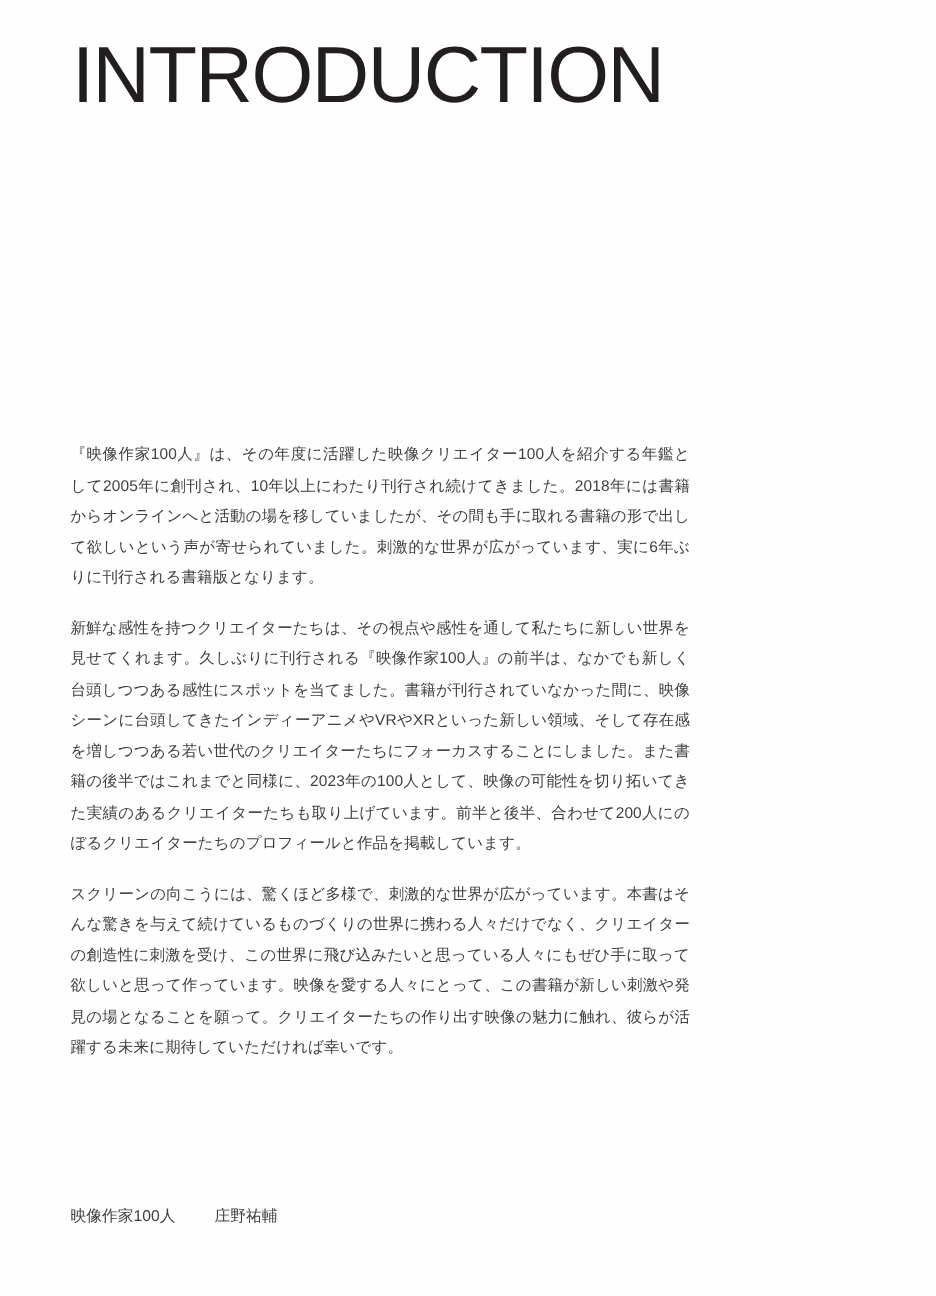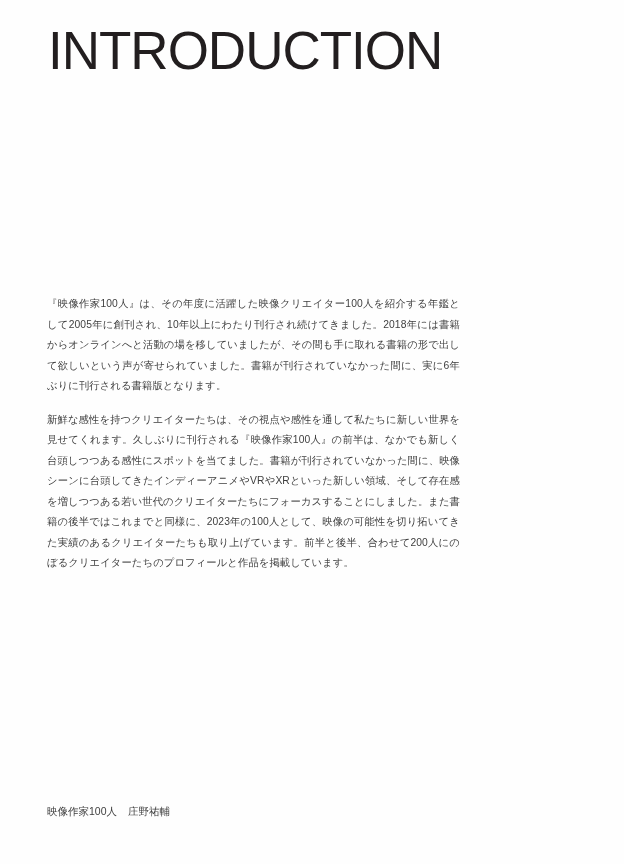--- a/index.html
+++ b/index.html
@@ -44,32 +44,33 @@
   .footer-line {
     position: absolute;
     left: 47px;
     top: 804px;
     color: #3e3e3e;
     font-size: 10.5px;
     line-height: 14px;
     white-space: nowrap;
   }
   .footer-line .author {
-    margin-left: 11px;
+    margin-left: 26px;
   }
 </style>
 </head>
 <body>
 
 <div class="page">
 
   <h1 class="headline">INTRODUCTION</h1>
 
   <section class="body-text">
-    <p>『映像作家100人』は、その年度に活躍した映像クリエイター100人を紹介する年鑑として2005年に創刊され、10年以上にわたり刊行され続けてきました。2018年には書籍からオンラインへと活動の場を移していましたが、その間も手に取れる書籍の形で出して欲しいという声が寄せられていました。書籍が刊行されていなかった間に、実に6年ぶりに刊行される書籍版となります。</p>
+    <p>『映像作家100人』は、その年度に活躍した映像クリエイター100人を紹介する年鑑として2005年に創刊され、10年以上にわたり刊行され続けてきました。2018年には書籍からオンラインへと活動の場を移していましたが、その間も手に取れる書籍の形で出して欲しいという声が寄せられていました。刺激的な世界が広がっています、実に6年ぶりに刊行される書籍版となります。</p>
     <p>新鮮な感性を持つクリエイターたちは、その視点や感性を通して私たちに新しい世界を見せてくれます。久しぶりに刊行される『映像作家100人』の前半は、なかでも新しく台頭しつつある感性にスポットを当てました。書籍が刊行されていなかった間に、映像シーンに台頭してきたインディーアニメやVRやXRといった新しい領域、そして存在感を増しつつある若い世代のクリエイターたちにフォーカスすることにしました。また書籍の後半ではこれまでと同様に、2023年の100人として、映像の可能性を切り拓いてきた実績のあるクリエイターたちも取り上げています。前半と後半、合わせて200人にのぼるクリエイターたちのプロフィールと作品を掲載しています。</p>
+    <p>スクリーンの向こうには、驚くほど多様で、刺激的な世界が広がっています。本書はそんな驚きを与えて続けているものづくりの世界に携わる人々だけでなく、クリエイターの創造性に刺激を受け、この世界に飛び込みたいと思っている人々にもぜひ手に取って欲しいと思って作っています。映像を愛する人々にとって、この書籍が新しい刺激や発見の場となることを願って。クリエイターたちの作り出す映像の魅力に触れ、彼らが活躍する未来に期待していただければ幸いです。</p>
   </section>
 
   <div class="footer-line">
     <span class="book-title">映像作家100人</span><span class="author">庄野祐輔</span>
   </div>
 
 </div>
 
 </body></html>

